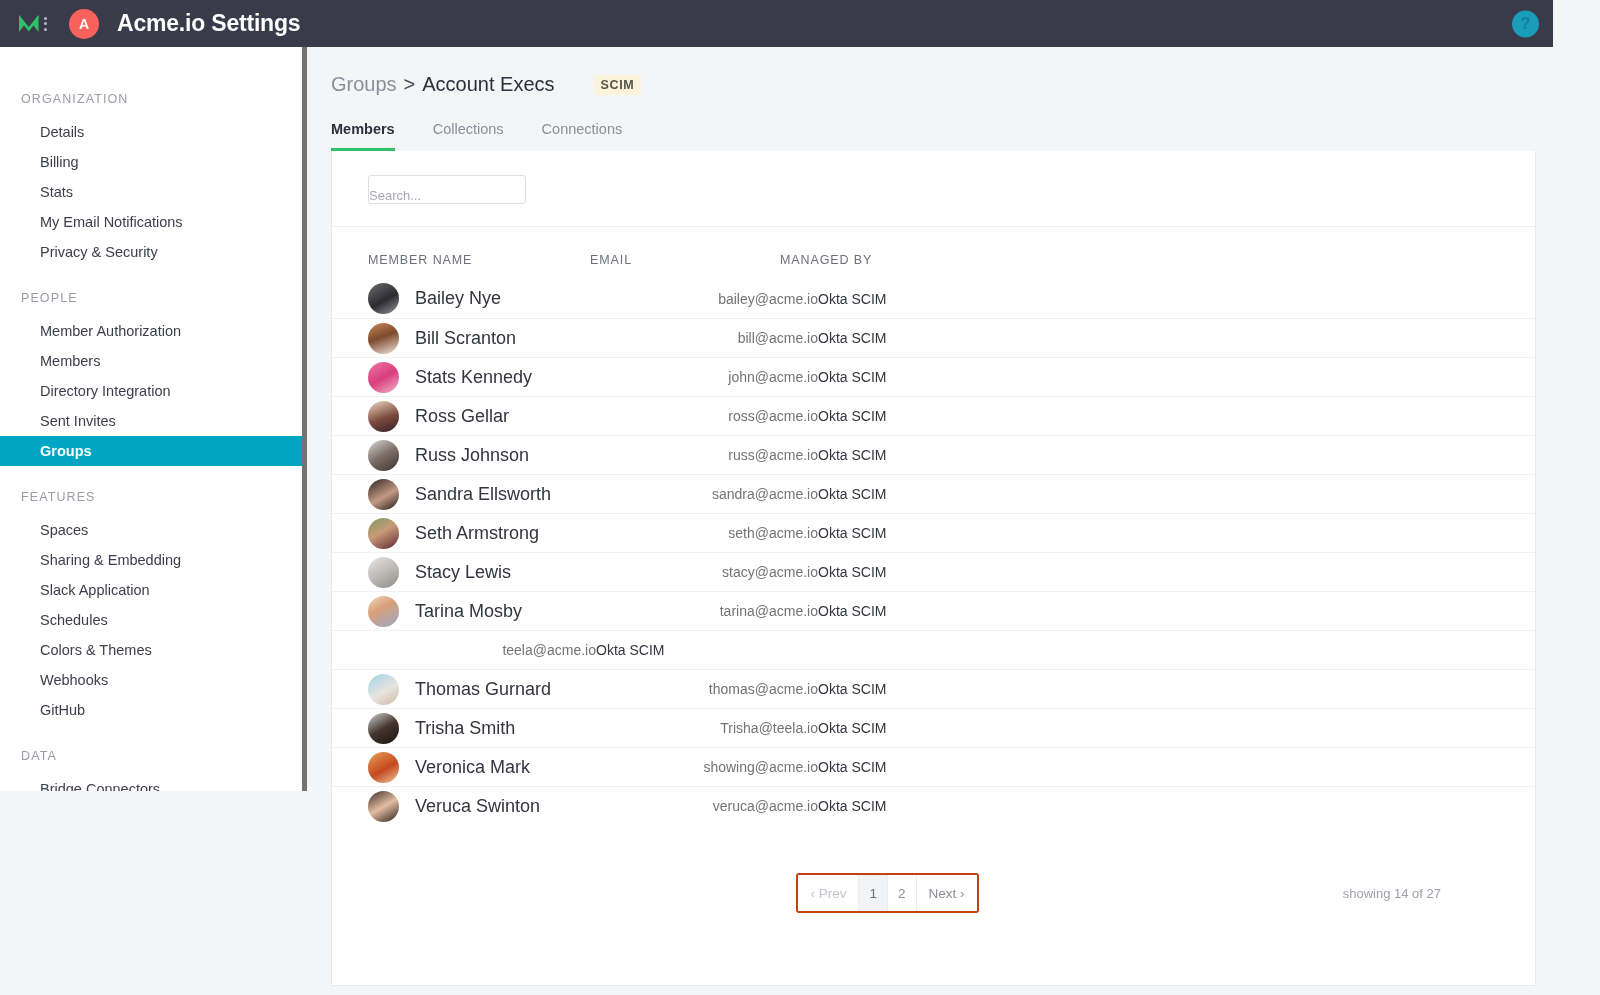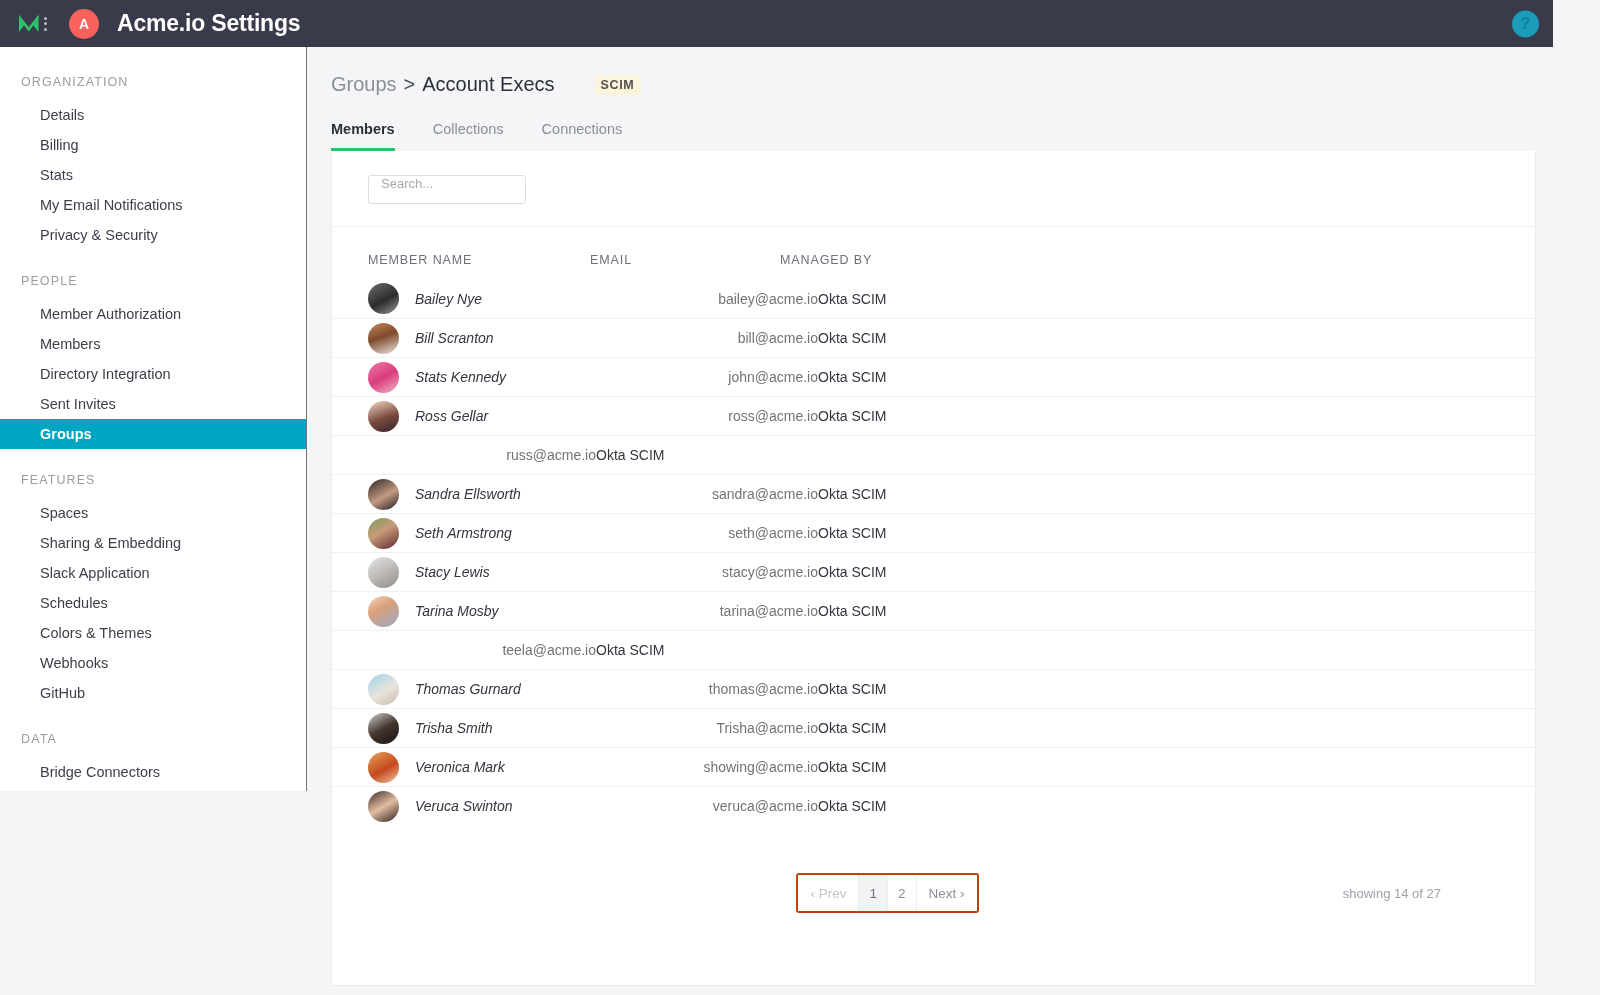--- a/index.html
+++ b/index.html
@@ -35,22 +35,22 @@
     position: absolute; right: 14px; top: 50%; transform: translateY(-50%);
     width: 27px; height: 27px; border-radius: 50%;
     background: #1b9cb9; color: #0d7f9c;
     display: flex; align-items: center; justify-content: center;
     font-size: 16px; font-weight: bold; cursor: pointer;
   }
 
   
   .sidebar {
     position: absolute; left: 0; top: 47px; width: 307px; height: 744px;
-    background: #fff; border-right: 1px solid #737373;
-    padding-top: 28px; overflow: hidden;
+    background: #fff; border-right: 5px solid #737373;
+    padding-top: 45px; overflow: hidden;
   }
   .nav-section-title {
     font-size: 12.5px; color: #9b9ca5; letter-spacing: 1.1px;
     padding: 0 0 0 21px; margin-bottom: 11px;
   }
   .nav-section { margin-bottom: 24px; }
   .nav-item {
     font-size: 14.5px; color: #3c3e4a; line-height: 30px;
     padding-left: 40px; cursor: pointer; white-space: nowrap;
   }
@@ -82,21 +82,21 @@
   }
   .tab.active { color: #2d2f3b; font-weight: bold; border-bottom-color: #2ec16b; }
 
   .card {
     margin: 0 0 0 24px; width: 1205px; min-height: 835px;
     background: #fff; border: 1px solid #e9eaee; border-top: none;
   }
   .search-row { padding: 24px 0 22px 36px; border-bottom: 1px solid #eceef1; }
   .search-box {
     width: 158px; height: 29px; border: 1px solid #dcdee3; border-radius: 3px;
-    display: flex; align-items: flex-start; padding: 0 12px; background: #fff;
+    display: flex; align-items: flex-end; padding: 0 0; background: #fff;
   }
   .search-input {
     border: none; outline: none; flex: 1; font-size: 13px;
     color: #4a4c59; font-family: "Liberation Sans", sans-serif; background: transparent;
   }
   .search-input::placeholder { color: #a7a9b2; }
 
   .table { width: 100%; }
   .thead {
     display: flex; padding: 26px 0 12px 36px;
@@ -108,21 +108,21 @@
   .row {
     display: flex; align-items: center; height: 39px;
     padding-left: 36px; border-top: 1px solid #f0f1f4;
   }
   .row:first-of-type { border-top: none; }
   .cell-name { width: 222px; display: flex; align-items: center; }
   .avatar {
     width: 31px; height: 31px; border-radius: 50%; flex: none;
     margin-right: 16px; background-size: cover;
   }
-  .name-text { font-size: 14px; color: #33353f; font-style: italic; }
+  .name-text { font-size: 18px; color: #33353f; }
   .cell-email { width: 228px; font-size: 14px; color: #737373; text-align: right; }
   .cell-managed { width: 200px; font-size: 14px; color: #33353f; }
 
   .pager-row {
     display: flex; align-items: center; padding: 48px 36px 0 36px;
   }
   .pager { display: flex; border: 2px solid #c2410c; border-radius: 3px; overflow: hidden;
            margin: 0 auto; transform: translateX(-46px); }
   .pg {
     min-width: 30px; height: 36px; display: flex; align-items: center; justify-content: center;
@@ -257,20 +257,24 @@
             </div>
             <div class="row">
               <div class="cell-name">
                 <div class="avatar" style="background-image: linear-gradient(160deg, rgb(240, 217, 197), rgb(122, 74, 60) 55%, rgb(51, 32, 42));"></div>
                 <span class="name-text">Ross Gellar</span>
               </div>
               <div class="cell-email">ross@acme.io</div>
               <div class="cell-managed">Okta SCIM</div>
             </div>
             <div class="row">
+              <div class="cell-name">
+                <div class="avatar" style="background-image: linear-gradient(150deg, rgb(216, 216, 218), rgb(124, 108, 100) 50%, rgb(59, 51, 48));"></div>
+                <span class="name-text">Russ Johnson</span>
+              </div>
               <div class="cell-email">russ@acme.io</div>
               <div class="cell-managed">Okta SCIM</div>
             </div>
             <div class="row">
               <div class="cell-name">
                 <div class="avatar" style="background-image: linear-gradient(150deg, rgb(43, 34, 32), rgb(195, 154, 132) 55%, rgb(30, 26, 24));"></div>
                 <span class="name-text">Sandra Ellsworth</span>
               </div>
               <div class="cell-email">sandra@acme.io</div>
               <div class="cell-managed">Okta SCIM</div>
@@ -309,21 +313,21 @@
                 <span class="name-text">Thomas Gurnard</span>
               </div>
               <div class="cell-email">thomas@acme.io</div>
               <div class="cell-managed">Okta SCIM</div>
             </div>
             <div class="row">
               <div class="cell-name">
                 <div class="avatar" style="background-image: linear-gradient(150deg, rgb(207, 211, 214), rgb(69, 53, 46) 50%, rgb(24, 20, 18));"></div>
                 <span class="name-text">Trisha Smith</span>
               </div>
-              <div class="cell-email">Trisha@acme.io</div>
+              <div class="cell-email">Trisha@teela.io</div>
               <div class="cell-managed">Okta SCIM</div>
             </div>
             <div class="row">
               <div class="cell-name">
                 <div class="avatar" style="background-image: linear-gradient(150deg, rgb(232, 162, 90), rgb(196, 73, 30) 55%, rgb(240, 201, 160));"></div>
                 <span class="name-text">Veronica Mark</span>
               </div>
               <div class="cell-email">showing@acme.io</div>
               <div class="cell-managed">Okta SCIM</div>
             </div>

